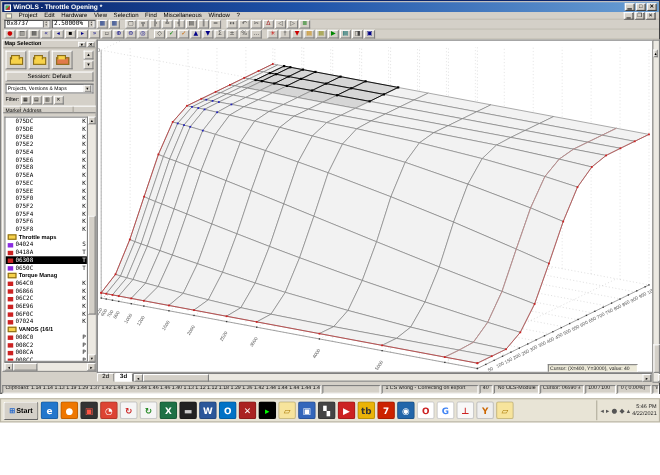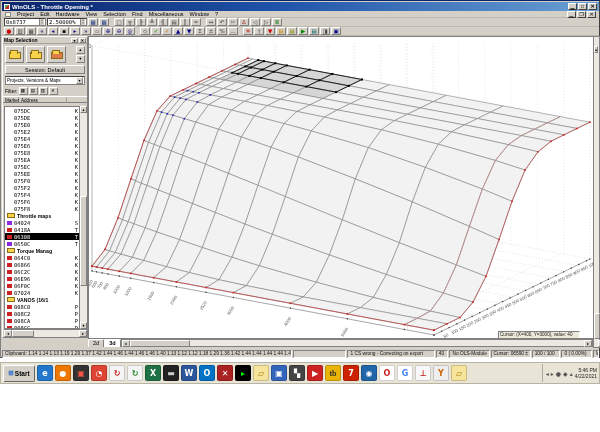--- a/index.html
+++ b/index.html
@@ -836,21 +836,21 @@
         <span class="tb-icon" style="color: rgb(255, 255, 255); background: rgb(30, 113, 69);">X</span>
         <span class="tb-icon" style="color: rgb(204, 204, 204); background: rgb(34, 34, 34);">▬</span>
         <span class="tb-icon" style="color: rgb(255, 255, 255); background: rgb(43, 87, 154);">W</span>
         <span class="tb-icon" style="color: rgb(255, 255, 255); background: rgb(0, 114, 198);">O</span>
         <span class="tb-icon" style="color: rgb(255, 255, 255); background: rgb(170, 34, 34);">✕</span>
         <span class="tb-icon" style="color: rgb(0, 255, 0); background: rgb(0, 0, 0);">▸</span>
         <span class="tb-icon" style="color: rgb(170, 119, 0); background: rgb(247, 228, 156);">▱</span>
         <span class="tb-icon" style="color: rgb(255, 255, 255); background: rgb(51, 102, 187);">▣</span>
         <span class="tb-icon" style="color: rgb(255, 255, 255); background: rgb(68, 68, 68);">▚</span>
         <span class="tb-icon" style="color: rgb(255, 255, 255); background: rgb(204, 34, 34);">▶</span>
-        <span class="tb-icon" style="color: rgb(51, 51, 51); background: #eab308; font-family: Liberation Serif, serif;">tb</span>
+        <span class="tb-icon" style="color: rgb(51, 51, 51); background: #eab308;">tb</span>
         <span class="tb-icon" style="color: rgb(255, 255, 255); background: rgb(204, 34, 0);">7</span>
         <span class="tb-icon" style="color: rgb(255, 255, 255); background: rgb(34, 102, 170);">◉</span>
         <span class="tb-icon" style="color: rgb(204, 34, 34); background: rgb(255, 255, 255);">O</span>
         <span class="tb-icon" style="color: rgb(66, 133, 244); background: rgb(255, 255, 255);">G</span>
         <span class="tb-icon" style="color: rgb(204, 34, 34); background: rgb(248, 248, 248);">⊥</span>
         <span class="tb-icon" style="color: rgb(204, 102, 0); background: rgb(238, 238, 238);">Y</span>
         <span class="tb-icon" style="color: rgb(170, 119, 0); background: rgb(247, 228, 156);">▱</span>
       </span>
     <span class="tray">
       <span id="tray-icons" style="display:flex;gap:2px">

